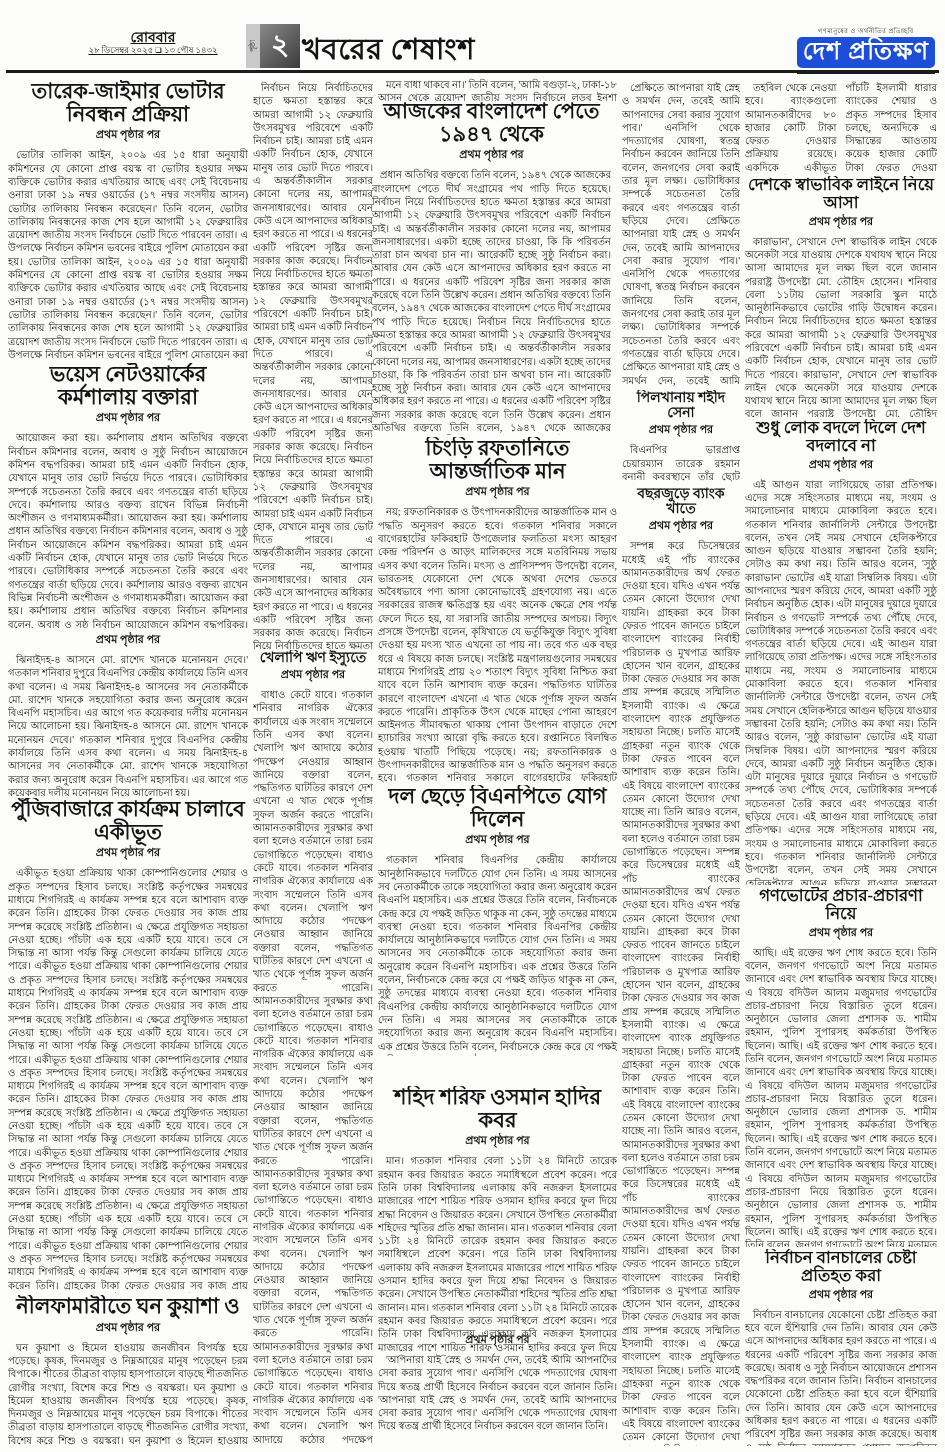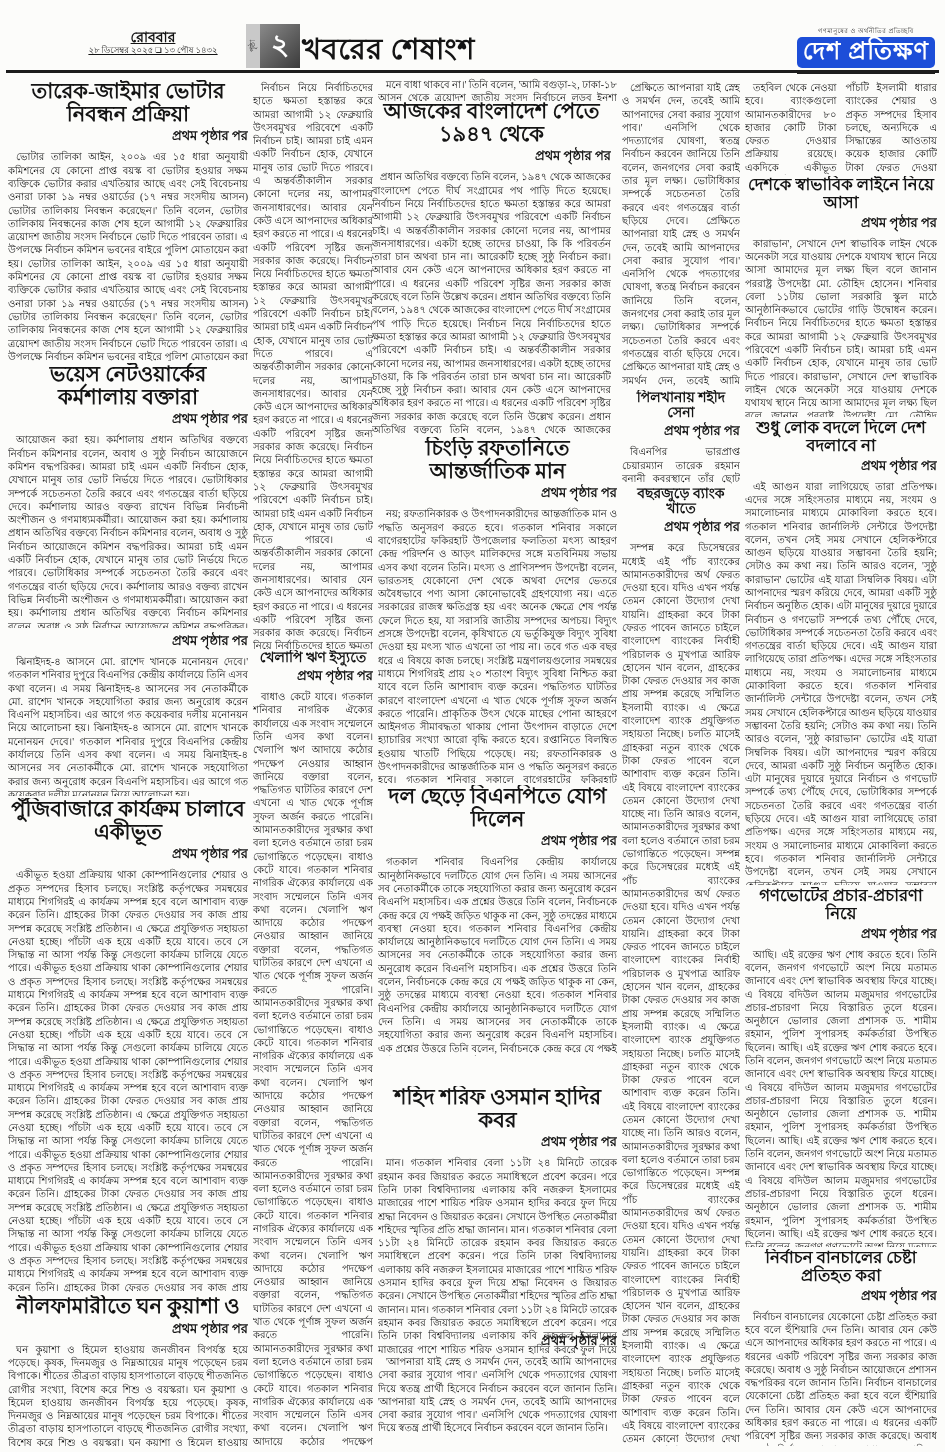--- a/index.html
+++ b/index.html
@@ -23,21 +23,21 @@
   #logo{position:absolute;right:10px;top:26px;text-align:center;border-bottom:3px solid #1c1c1c;padding-bottom:3px;}
   #logo-tagline{font-size:6.5px;color:#333;letter-spacing:.5px;}
   #logo-title{background:#1d4ed8;color:#fff;font-weight:bold;font-size:24px;line-height:1.05;
     padding:2px 6px 4px;border-radius:5px;letter-spacing:1px;}
   
   .blk{position:absolute;overflow:hidden;}
   .blk h2{margin:0 0 1px;text-align:center;font-weight:bold;line-height:1.08;}
   .blk.wide h2{font-size:21px;}
   .blk.narrow h2{font-size:14px;}
   .blk.mid h2{font-size:16.5px;}
-  .cont{text-align:right;font-weight:bold;font-size:13px;margin:1px 0 3px;}
+  .cont{text-align:center;font-weight:bold;font-size:11px;margin:1px 0 3px;}
   .bd{font-size:10px;line-height:1.33;text-align:justify;text-justify:inter-word;color:#161616;}
   .bd::first-letter{padding-left:8px;}
   .twocol{column-count:2;column-gap:9px;}
   .blk.contblk{padding-top:1px;}
 </style>
 </head>
 <body>
 
 <div id="header">
   <div id="dateblock">

